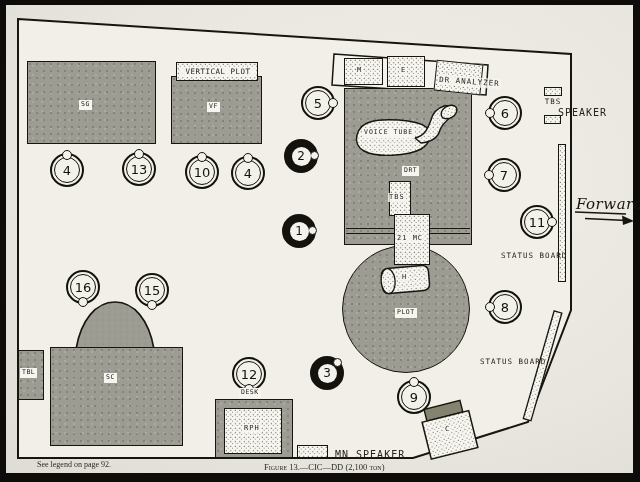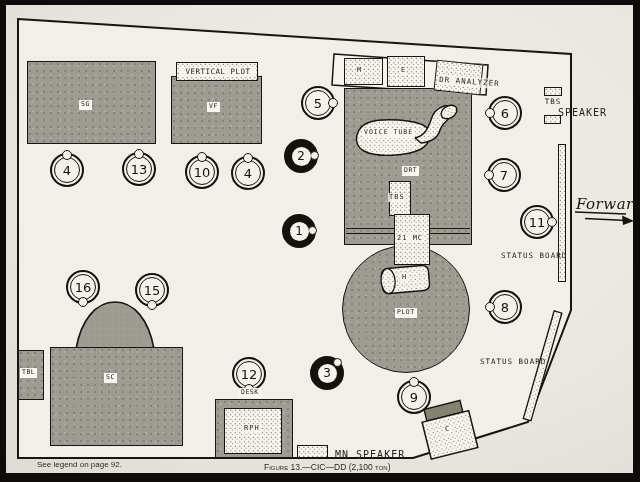--- a/index.html
+++ b/index.html
@@ -50,21 +50,21 @@
   .face-right .bump{right:-5px;top:50%;margin-top:-5px;}
   .face-upright .bump{right:-2px;top:-2px;}
   .st.filled{background:#14120d;}
   .st.filled::before{display:none;}
   .st.filled .num{left:5.5px;top:5.5px;right:5.5px;bottom:5.5px;inset:5.5px;background:#f3f2ec;
                   border-radius:50%;font-size:12px;}
   .st.filled .bump{background:#f3f2ec;border-width:1.4px;width:9px;height:9px;}
   .st.filled.face-right .bump{right:-3px;}
   .st.filled.face-upright .bump{right:0;top:0;}
 
-  .caption{position:absolute;z-index:7;font-family:Liberation Sans, sans-serif;color:#2c2a24;}
+  .caption{position:absolute;z-index:7;font-family:Liberation Serif, serif;color:#2c2a24;}
   .forward{position:absolute;z-index:7;font-family:"DejaVu Serif",serif;font-style:italic;
            font-size:15px;color:#17150f;letter-spacing:.5px;}
 </style>
 </head>
 <body>
 
 <div class="page">
   <div class="paper"></div>
 
   <svg class="layer lay0" viewBox="0 0 640 482">

